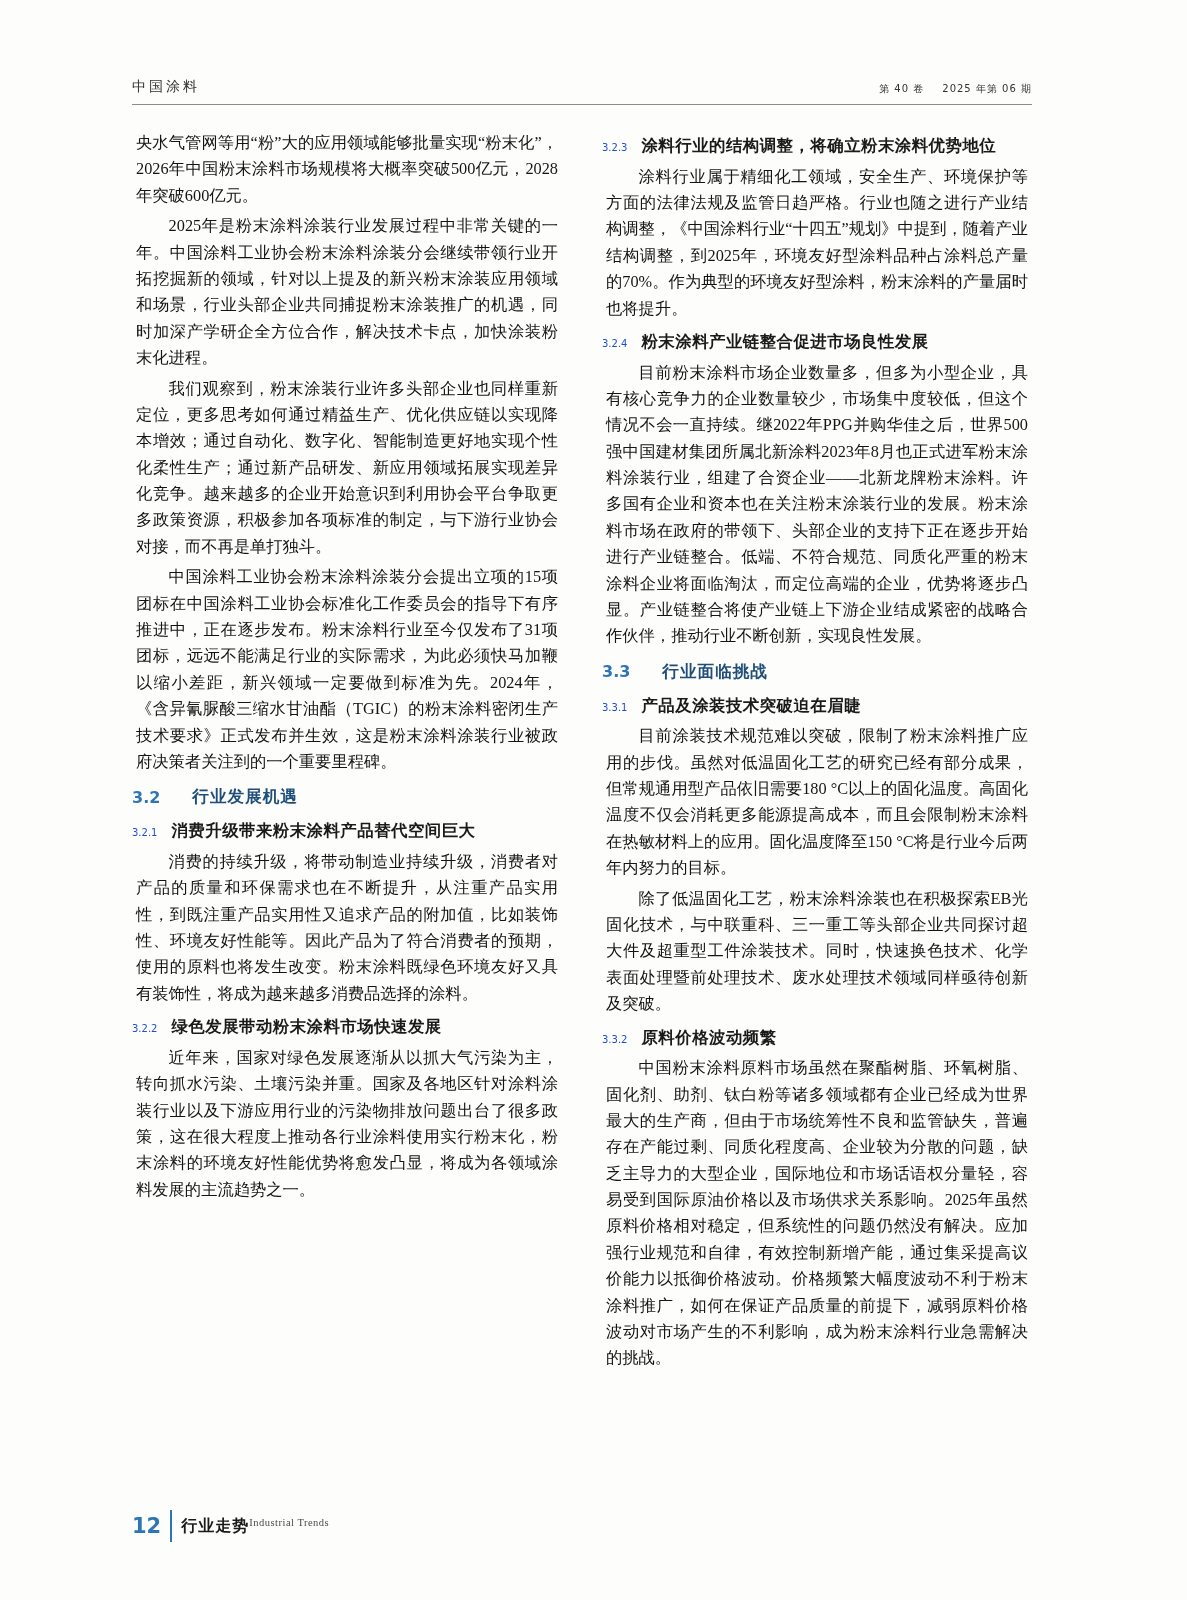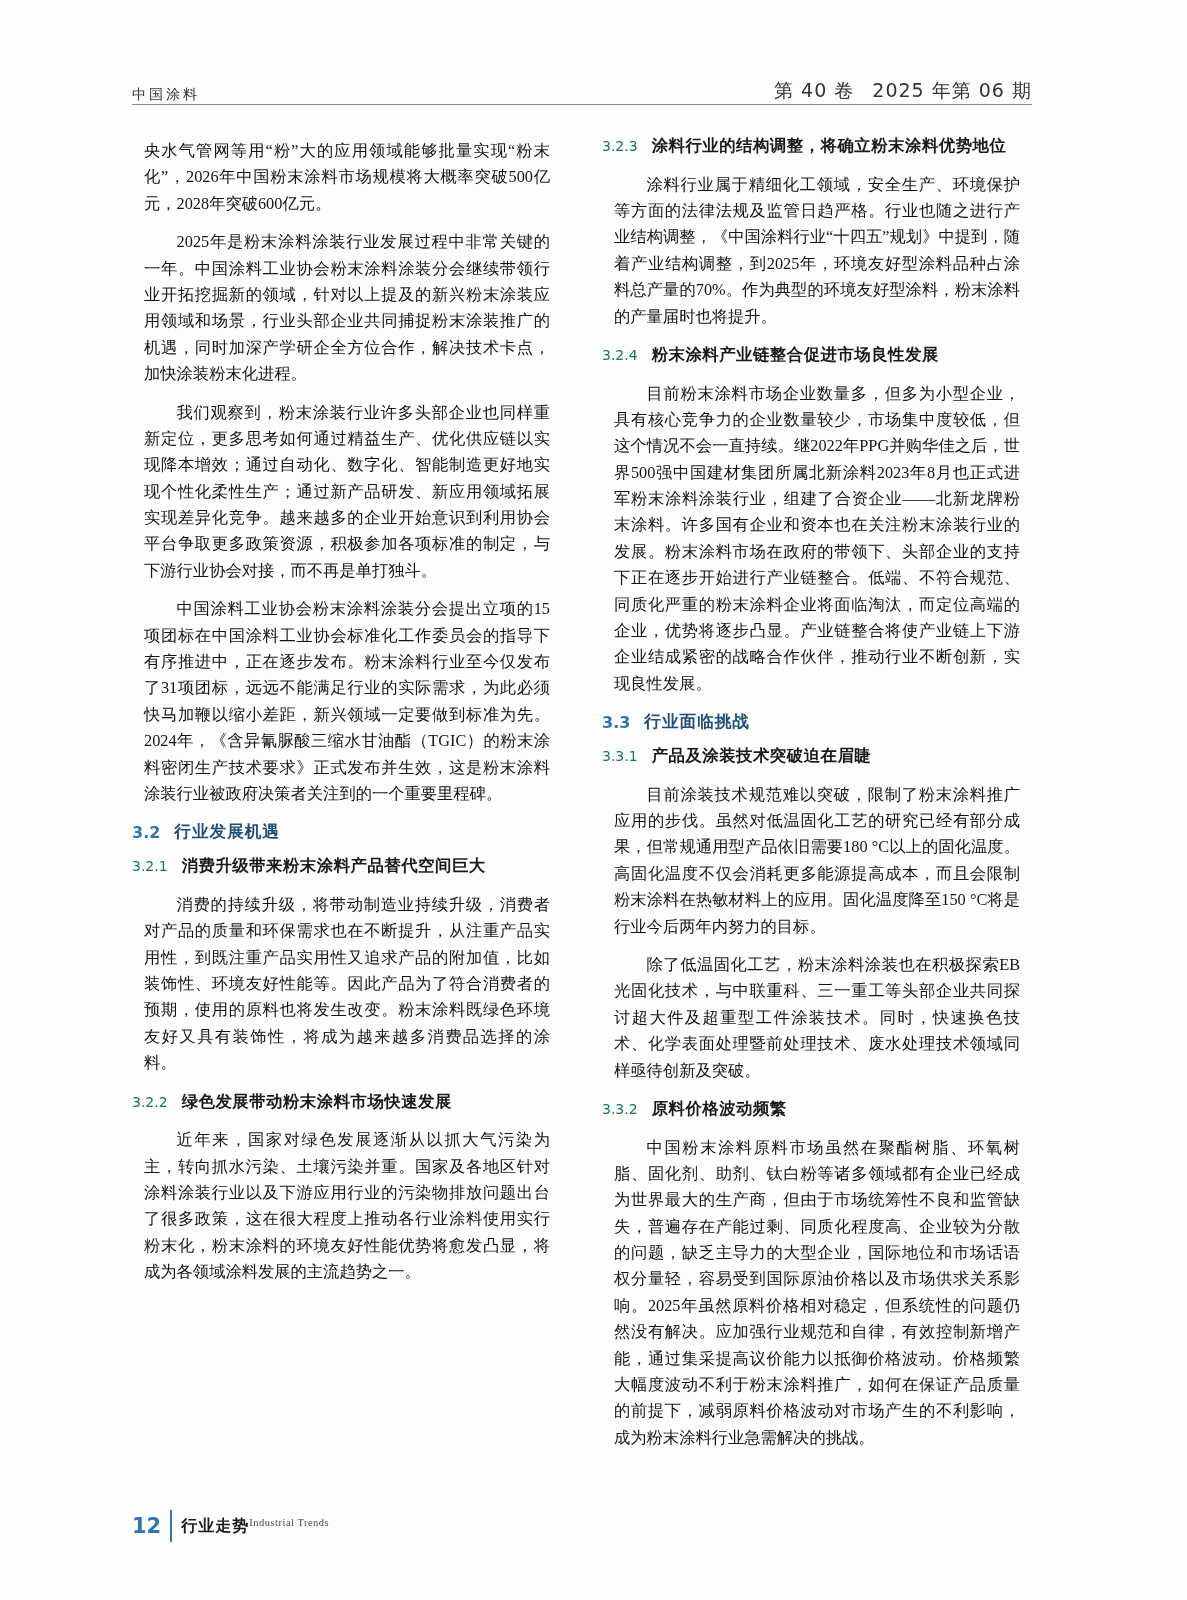--- a/index.html
+++ b/index.html
@@ -36,21 +36,21 @@
     color: #3a3a3a;
   }
   .header-left {
     font-family: "DejaVu Sans", sans-serif;
     font-size: 14px;
     letter-spacing: 3px;
     color: #333;
   }
   .header-right {
     font-family: "DejaVu Sans", sans-serif;
-    font-size: 19px;
+    font-size: 10px;
     letter-spacing: 1px;
     color: #333;
     display: flex;
     gap: 18px;
   }
   .header-rule {
     position: absolute;
     left: 132px;
     top: 104px;
     width: 900px;
@@ -66,31 +66,31 @@
     font-size: 16.3px;
     line-height: 1.62;
     text-align: justify;
     text-justify: inter-ideograph;
     color: #141414;
   }
   .col-left { left: 132px; }
   .col-right { left: 602px; }
 
   p.para {
-    margin: 12px;
+    margin: 4px;
     text-indent: 2em;
   }
   p.para.noindent { text-indent: 0; }
 
   
   .h2 {
     margin: 9px 0 3px 0;
     display: flex;
-    align-items: flex-end;
-    gap: 14px;
+    align-items: center;
+    gap: 32px;
     color: #1f4e79;
     font-weight: bold;
     font-size: 16.6px;
   }
   .h2 .num {
     font-family: "DejaVu Sans", sans-serif;
     font-size: 16px;
     color: #2e75b6;
     font-weight: bold;
   }
@@ -100,22 +100,22 @@
   .h3 {
     margin: 7px 0 2px 0;
     display: flex;
     align-items: baseline;
     gap: 14px;
     color: #2e75b6;
     font-size: 16.4px;
   }
   .h3 .num {
     font-family: "DejaVu Sans", sans-serif;
-    font-size: 14px;
-    color: #0f766e;
+    font-size: 10px;
+    color: #1d4ed8;
   }
   .h3 .txt {
     color: #1a1a1a;
     font-weight: bold;
     letter-spacing: 0.5px;
   }
 
   
   .footer {
     position: absolute;

